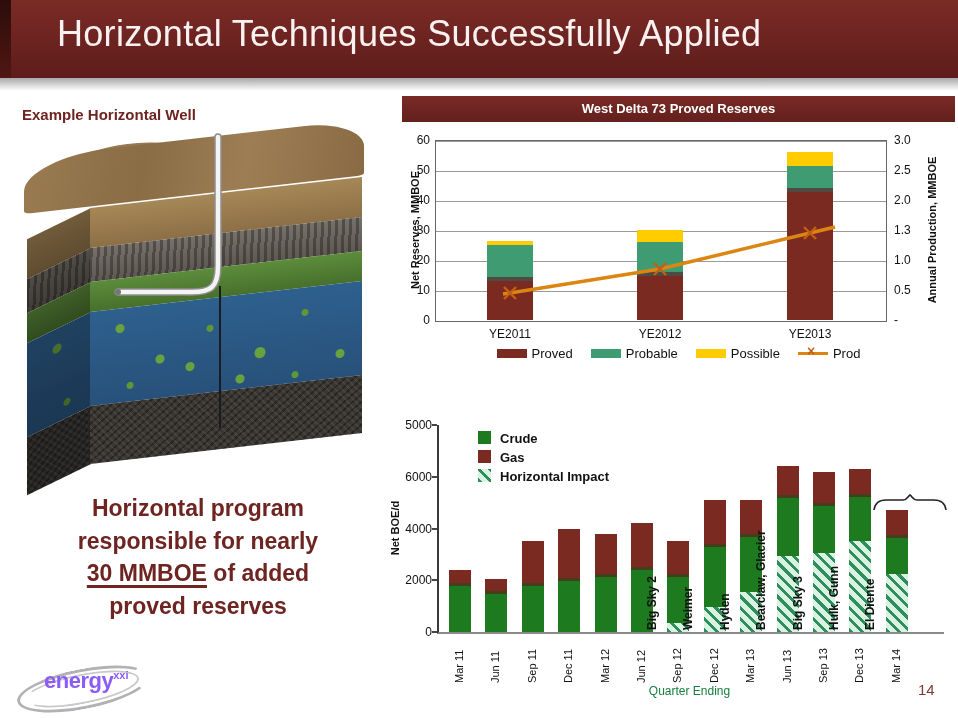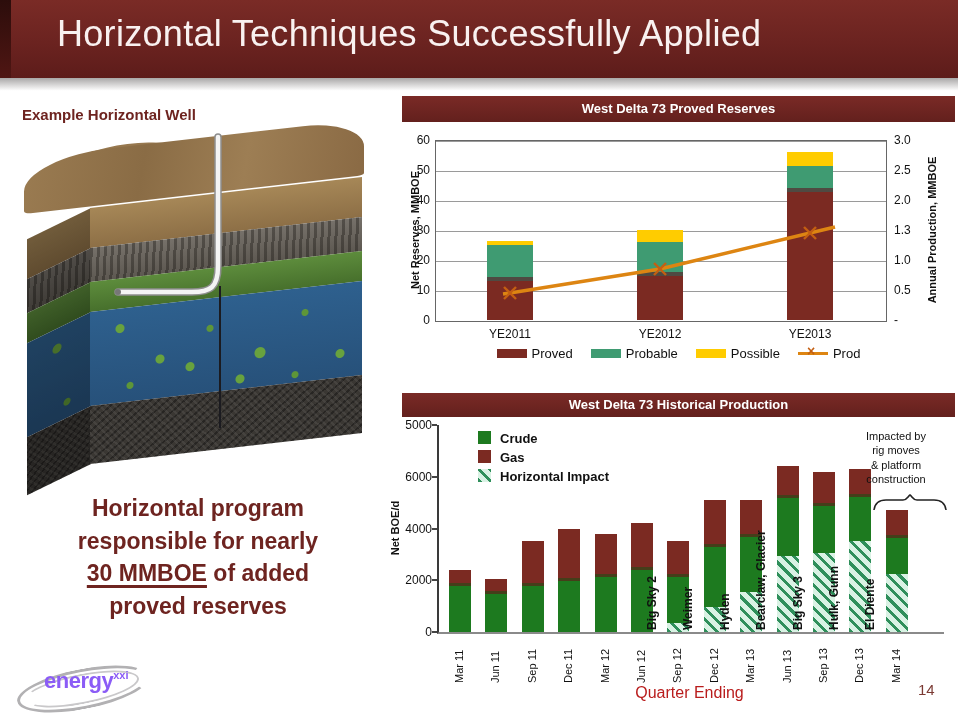--- a/index.html
+++ b/index.html
@@ -97,21 +97,21 @@
   .legend2{left:76px;top:38px;}
   .lg2-row{display:flex;align-items:flex-start;gap:9px;height:19px;
            font-size:13px;font-weight:bold;color:#111;}
   .sw-sq{width:13px;height:13px;}
   .hatch{background:repeating-linear-gradient(45deg,#2F8F5B 0 3px,#D9F2E4 3px 8px);}
   .bar-seg{position:absolute;}
   .vtext{position:absolute;white-space:nowrap;transform:rotate(-90deg);
          transform-origin:0 0;}
   .sitelab{font-size:12px;font-weight:bold;color:#111;}
   .x2lab{font-size:11px;color:#111;}
-  .xtitle2{left:35px;top:291px;width:505px;text-align:center;font-size:16px;color:#b91c1c;}
+  .xtitle2{left:35px;top:291px;width:505px;text-align:center;font-size:12px;color:#15803d;}
   .annot{left:437px;top:36px;width:114px;text-align:center;font-size:11px;
          line-height:1.3;color:#111;}
 </style>
 </head>
 <body>
 
 <div class="slide">
 
   <div class="abs hdr"></div>
   <div class="abs hdr-strip"></div>
@@ -221,23 +221,20 @@
         <div class="lg1-item">
           <div class="sw-line" style="background: rgb(221, 133, 18);">
             <span class="sw-x">×</span>
           </div>
           <span>Prod</span>
         </div>
       </div>
   </section>
 
   <section class="abs chart2">
-    <div class="abs banner banner2">
-      <span>West Delta 73 Historical Production</span>
-    </div>
     <div class="abs plot2"></div>
     <div class="abs rot lab-left2">Net BOE/d</div>
     <div class="abs" id="c2layer" style="left:0;top:0;width:556px;height:326px;">
         <div class="tick tkL" style="left: 2px; top: 25px; position: absolute;">5000</div>
         <div style="left: 30px; top: 31px; width: 5px; height: 2px; background: rgb(68, 68, 68); position: absolute;"></div>
         <div class="tick tkL" style="left: 2px; top: 76.75px; position: absolute;">6000</div>
         <div style="left: 30px; top: 82.75px; width: 5px; height: 2px; background: rgb(68, 68, 68); position: absolute;"></div>
         <div class="tick tkL" style="left: 2px; top: 128.5px; position: absolute;">4000</div>
         <div style="left: 30px; top: 134.5px; width: 5px; height: 2px; background: rgb(68, 68, 68); position: absolute;"></div>
         <div class="tick tkL" style="left: 2px; top: 180.25px; position: absolute;">2000</div>
@@ -305,25 +302,19 @@
         </div>
         <div class="lg2-row">
           <div class="sw-sq" style="background: rgb(123, 42, 34);"></div>
           <span>Gas</span>
         </div>
         <div class="lg2-row">
           <div class="sw-sq hatch"></div>
           <span>Horizontal Impact</span>
         </div>
       </div>
-    <div class="abs annot">
-      <span style="display:block">Impacted by</span>
-      <span style="display:block">rig moves</span>
-      <span style="display:block">&amp; platform</span>
-      <span style="display:block">construction</span>
-    </div>
     <svg class="abs" style="left:470px;top:101px;" width="76" height="17" viewBox="0 0 76 17">
       <path d="M2,16 C3,8 8,6 14,6 L31,6 C35,6 36,2 38,1 C40,2 41,6 45,6 L62,6 C68,6 73,8 74,16" stroke="#222" stroke-width="1.6" fill="none"></path>
     </svg>
     <div class="abs xtitle2">Quarter Ending</div>
   </section>
 
 </div>
 
 </body></html>

